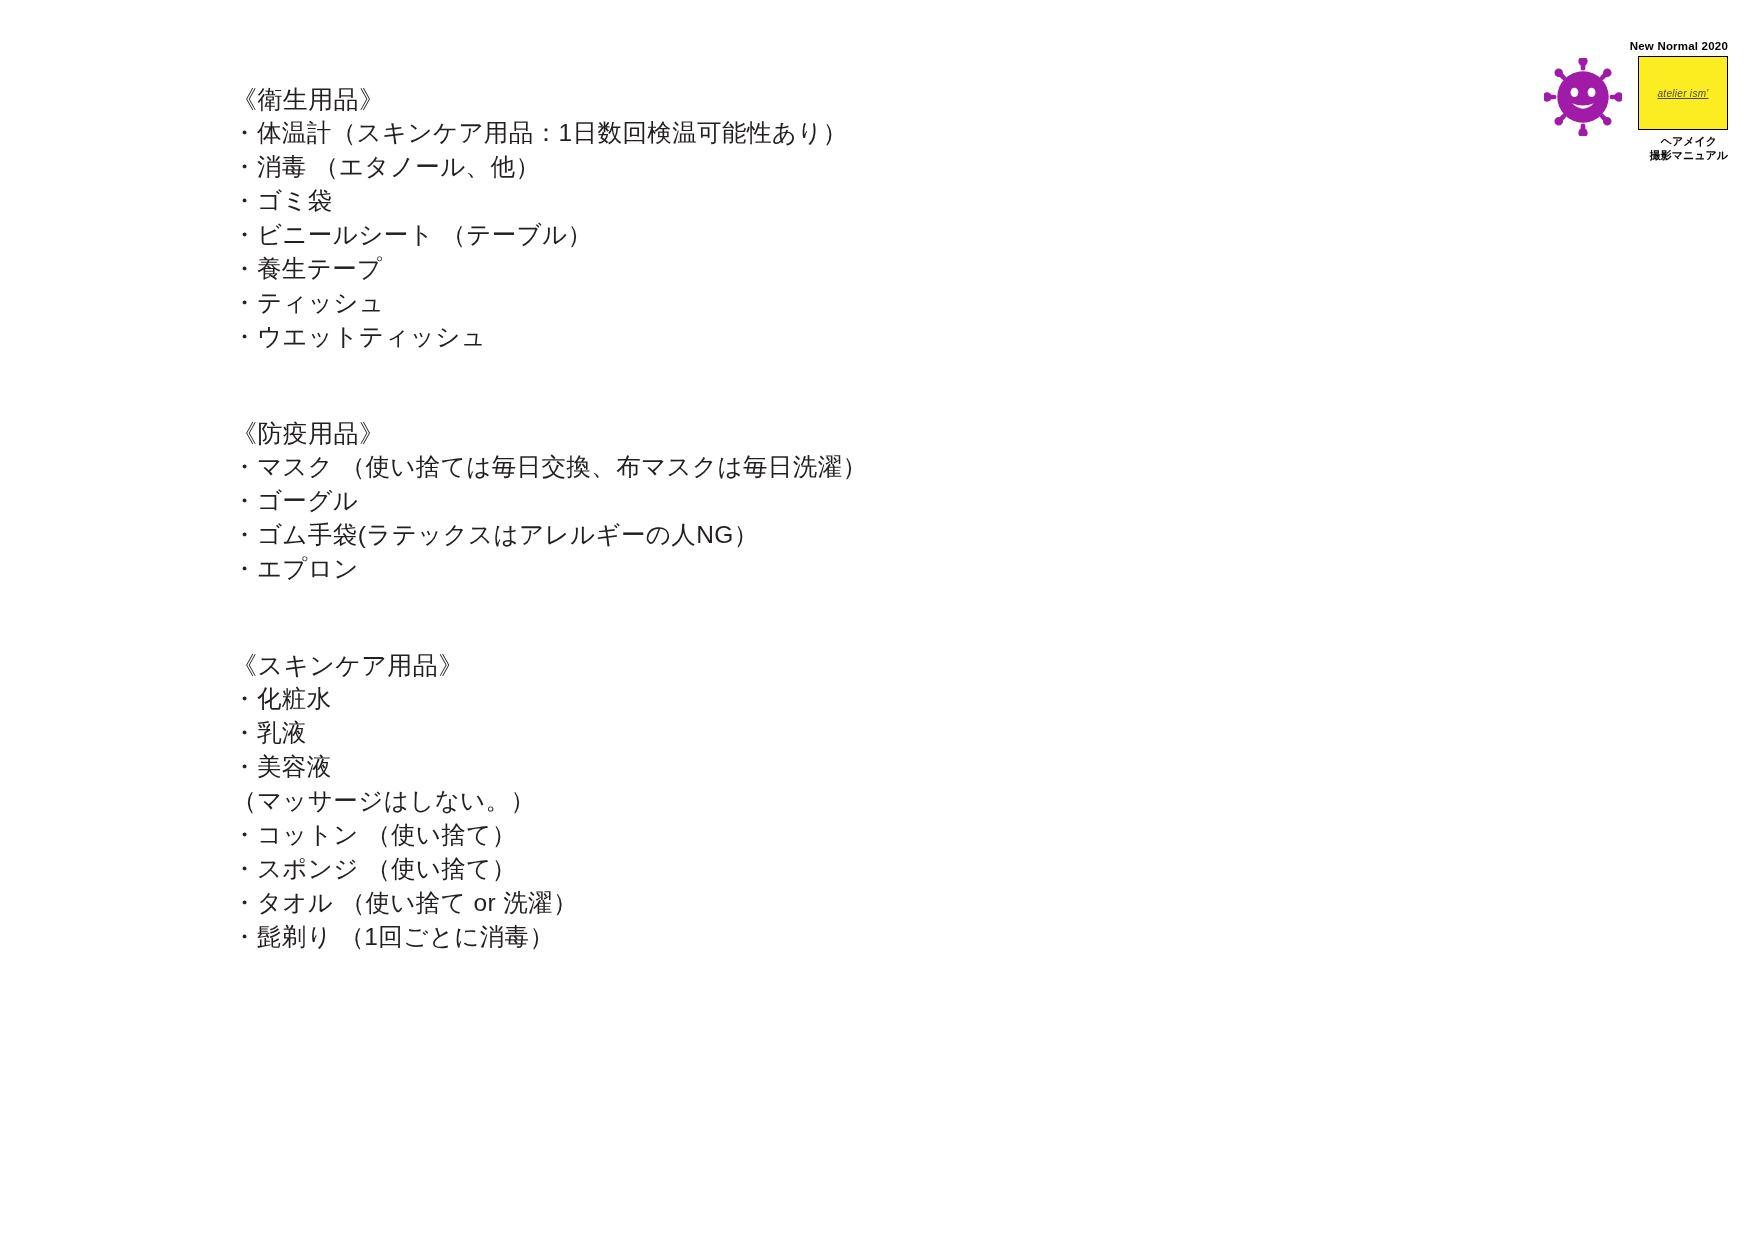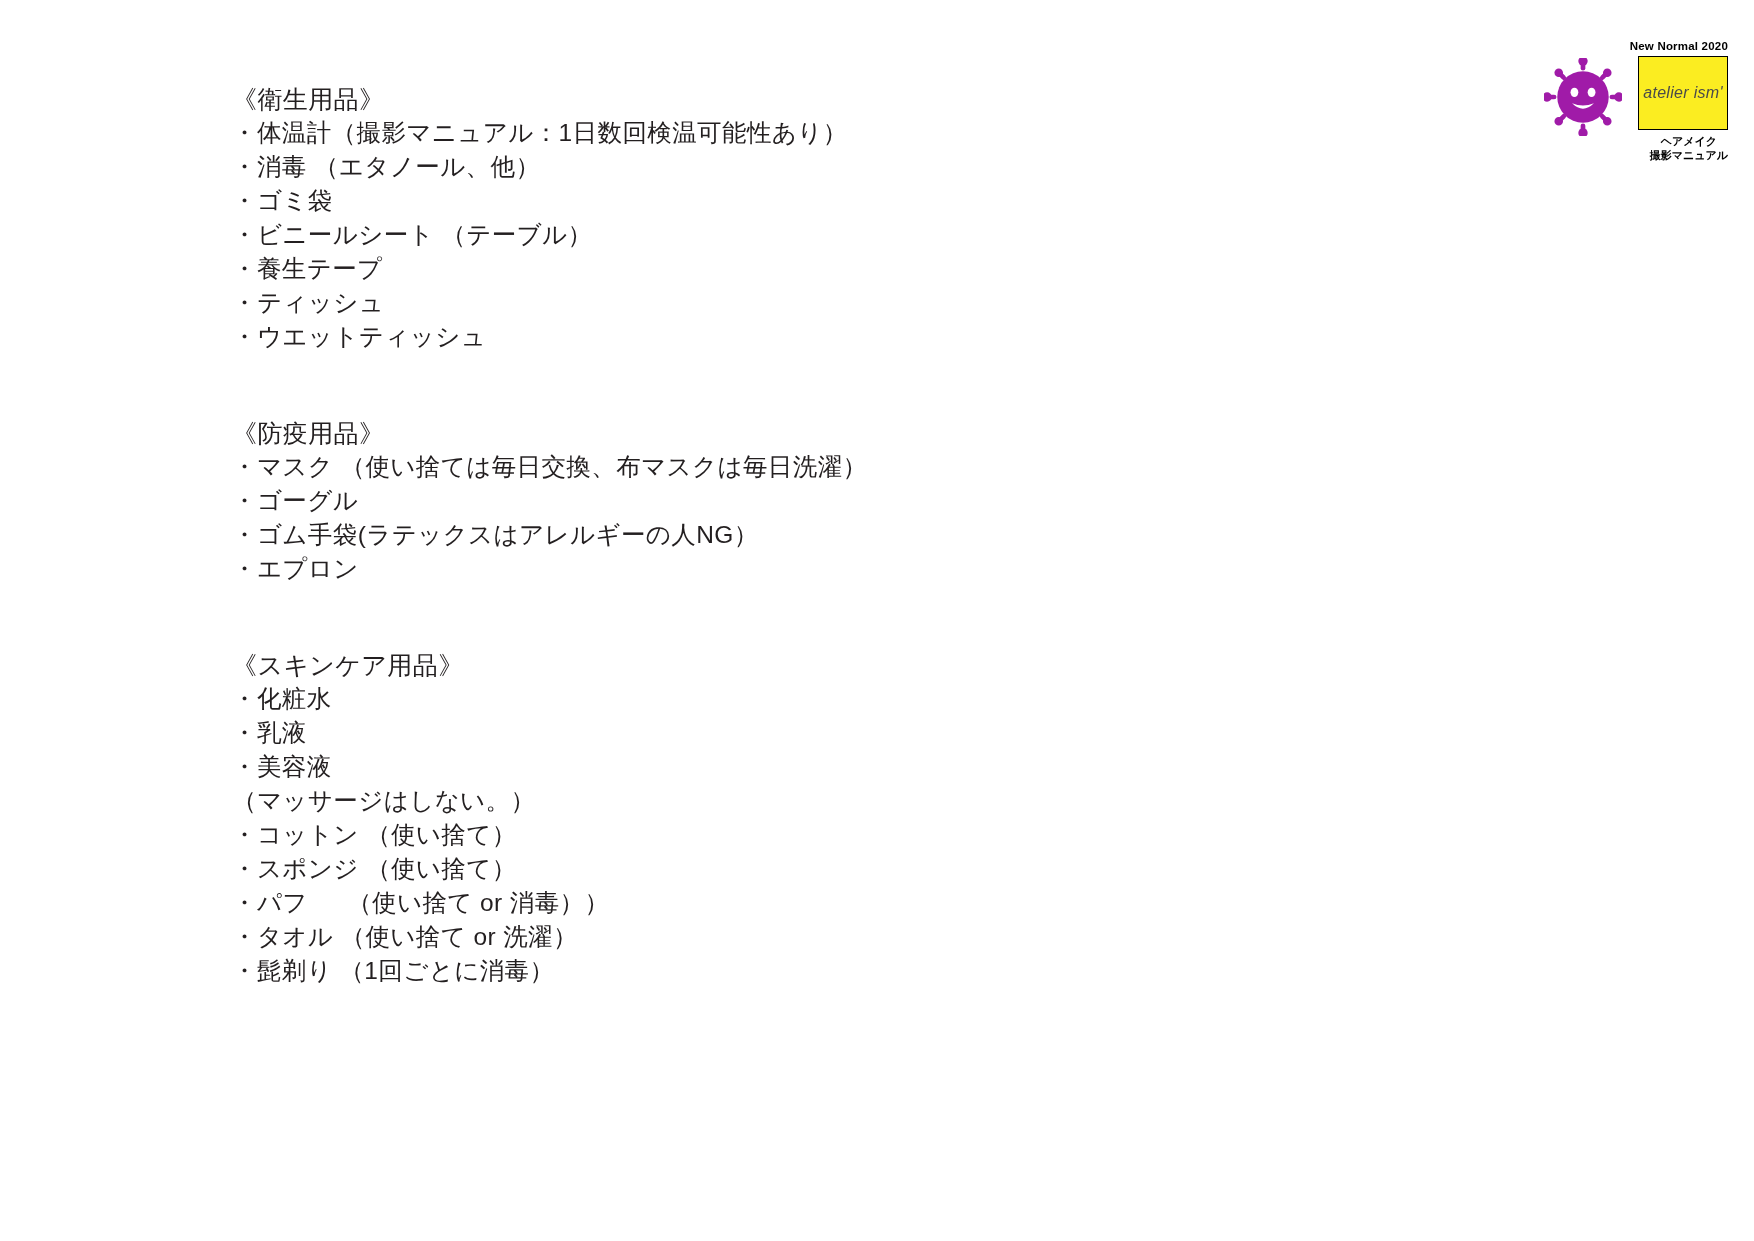--- a/index.html
+++ b/index.html
@@ -48,24 +48,25 @@
   .brand-box {
     width: 88px;
     height: 72px;
     background: #fbed21;
     border: 1px solid #000;
     display: flex;
     align-items: center;
     justify-content: center;
   }
   .brand-box-text {
-    font-size: 16px;
+    font-size: 10px;
     color: #4a4a4a;
     letter-spacing: 0.3px;
     font-style: italic;
+    text-decoration: underline;
   }
   .brand-sub {
     margin-top: 5px;
     text-align: center;
     line-height: 1.25;
     font-size: 11px;
     font-weight: bold;
     color: #000;
   }
   .brand-sub span { display: block; }
@@ -138,21 +139,21 @@
       <span>ヘアメイク</span>
       <span>撮影マニュアル</span>
     </div>
   </div>
 </div>
 
 <div class="doc">
 
   <div class="section">
     <div class="sec-title">《衛生用品》</div>
-    <div class="line">・体温計（撮影マニュアル：1日数回検温可能性あり）</div>
+    <div class="line">・体温計（スキンケア用品：1日数回検温可能性あり）</div>
     <div class="line">・消毒 （エタノール、他）</div>
     <div class="line">・ゴミ袋</div>
     <div class="line">・ビニールシート （テーブル）</div>
     <div class="line">・養生テープ</div>
     <div class="line">・ティッシュ</div>
     <div class="line">・ウエットティッシュ</div>
   </div>
 
   <div class="section">
     <div class="sec-title">《防疫用品》</div>
@@ -163,18 +164,17 @@
   </div>
 
   <div class="section">
     <div class="sec-title">《スキンケア用品》</div>
     <div class="line">・化粧水</div>
     <div class="line">・乳液</div>
     <div class="line">・美容液</div>
     <div class="line">（マッサージはしない。）</div>
     <div class="line">・コットン （使い捨て）</div>
     <div class="line">・スポンジ （使い捨て）</div>
-    <div class="line">・パフ 　 （使い捨て or 消毒））</div>
     <div class="line">・タオル （使い捨て or 洗濯）</div>
     <div class="line">・髭剃り （1回ごとに消毒）</div>
   </div>
 
 </div>
 
 </body></html>

